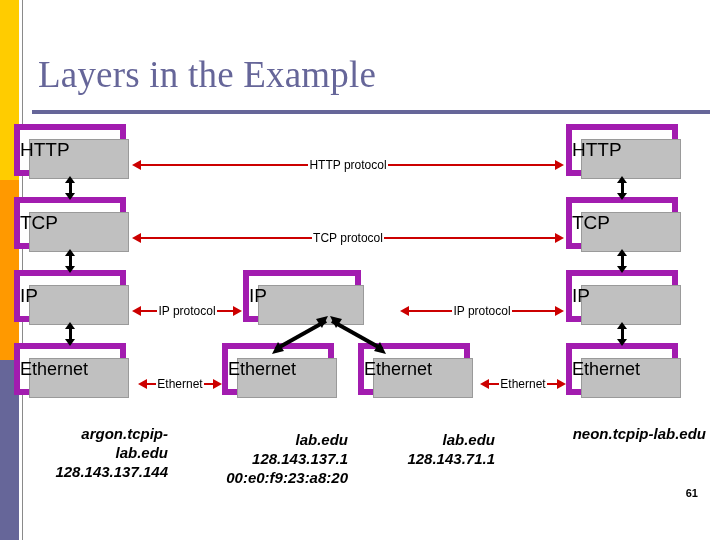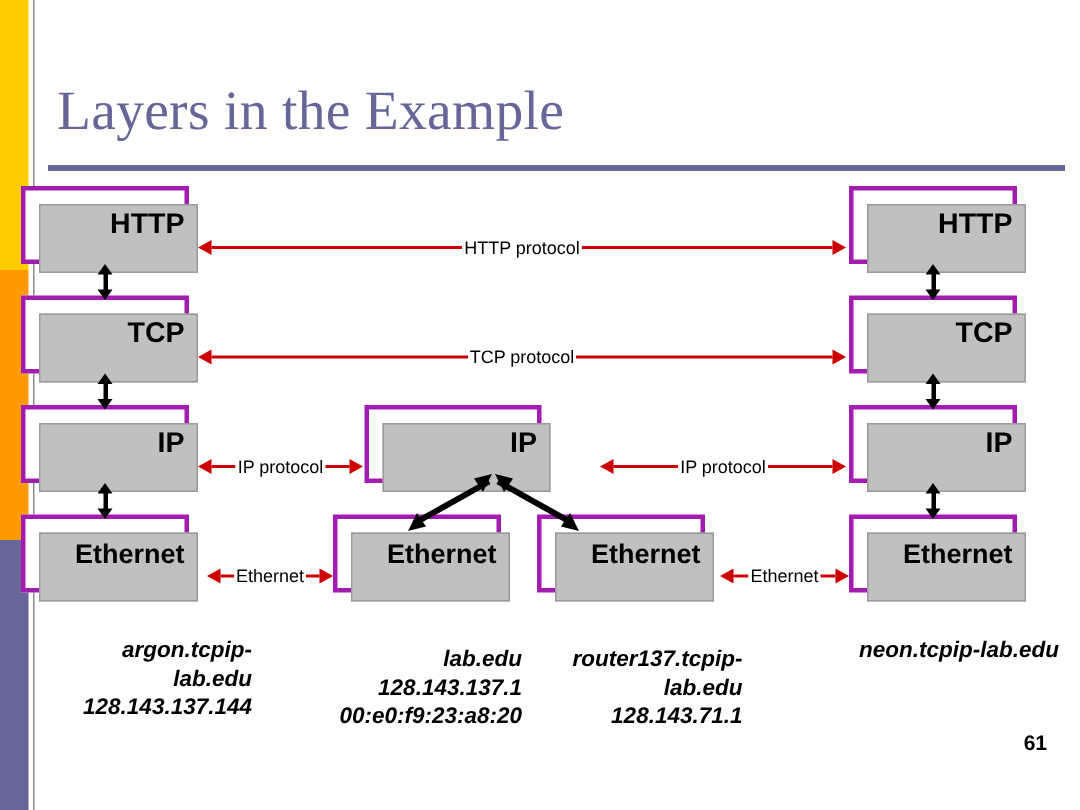--- a/index.html
+++ b/index.html
@@ -28,23 +28,23 @@
   }
   .title-rule {
     position:absolute; left:32px; top:110px; width:678px; height:4px;
     background:#666699;
   }
 
   
   .box {
     position:absolute;
     background:#ffffff;
-    border:3px solid #a21caf;
-    display:flex; align-items:center; justify-content:flex-end;
-    color:#000000; font-weight:bold;
+    border:6px solid #a21caf;
+    display:flex; align-items:center; justify-content:flex-start;
+    color:#000000; font-weight:normal;
     z-index:3;
   }
   .box .lbl { display:block; }
   
   .box::after {
     content:""; position:absolute;
     left:9px; top:9px; right:-9px; bottom:-9px;
     background:#c0c0c0;
     border:1px solid #9a9a9a;
     z-index:-1;
@@ -85,21 +85,21 @@
 
   
   .caption {
     position:absolute; text-align:right;
     font-style:italic; font-weight:bold;
     font-size:15px; line-height:19px; color:#000000;
     z-index:8;
   }
   .pagenum {
     position:absolute; right:22px; top:487px;
-    font-size:14px; font-weight:bold; color:#000000;
+    font-size:11px; font-weight:bold; color:#000000;
   }
 </style>
 </head>
 <body>
 
 <div class="edgebar edge-yellow"></div>
 <div class="edgebar edge-orange"></div>
 <div class="edgebar edge-purple"></div>
 <div class="edge-rule"></div>
 
@@ -239,21 +239,20 @@
   <div>128.143.137.144</div>
 </div>
 
 <div class="caption" style="left:182px; top:430px; width:166px;">
   <div>lab.edu</div>
   <div>128.143.137.1</div>
   <div>00:e0:f9:23:a8:20</div>
 </div>
 
 <div class="caption" style="left:345px; top:430px; width:150px;">
-  <div>router137.tcpip-</div>
   <div>lab.edu</div>
   <div>128.143.71.1</div>
 </div>
 
 <div class="caption" style="left:512px; top:424px; width:194px;">
   <div>neon.tcpip-lab.edu</div>
 </div>
 
 <div class="pagenum">61</div>
 

